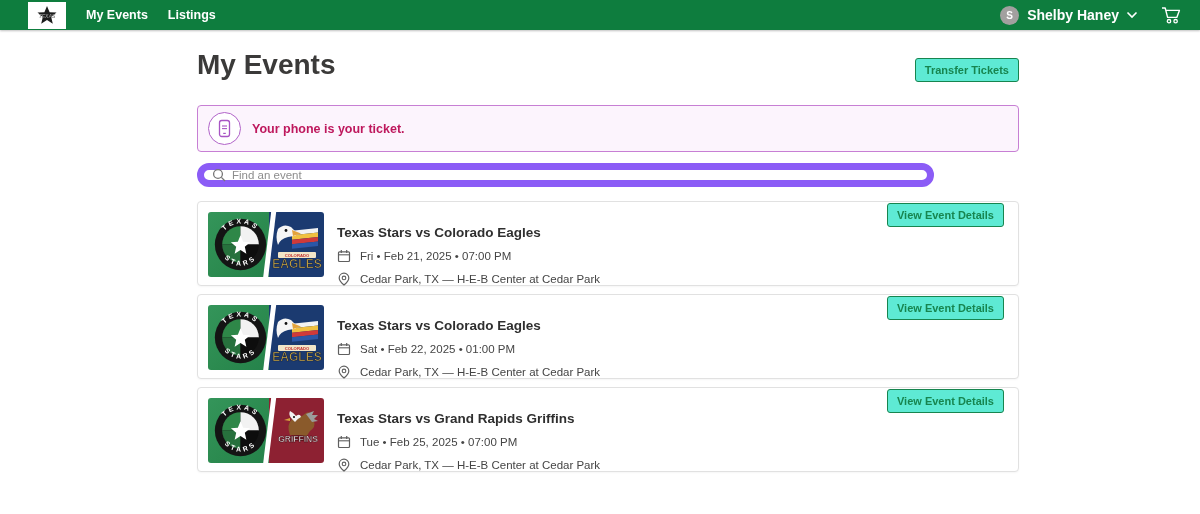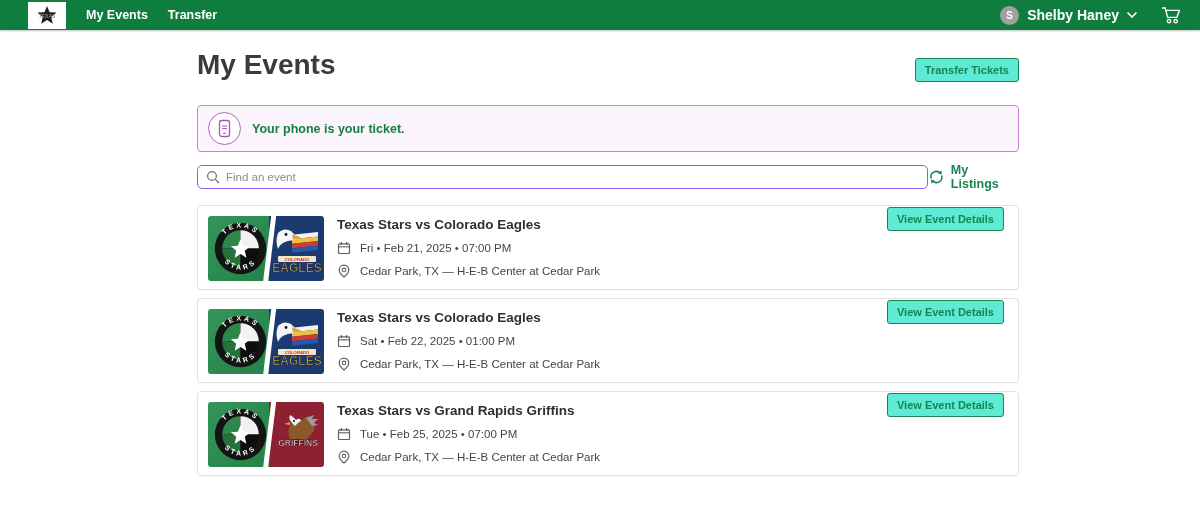--- a/index.html
+++ b/index.html
@@ -30,28 +30,28 @@
   .btn-outline { background:#5eead4; border:1px solid #17854f; color:#17854f;
     font-size:11px; font-weight:bold; border-radius:3px; padding:5px 9px;
     cursor:pointer; font-family:"Liberation Sans", sans-serif; }
 
   
   .banner { margin-top:23px; height:47px; border:1px solid #c77fd4;
     background:#fcf4fd; border-radius:4px; display:flex; align-items:center; }
   .banner-icon { width:33px; height:33px; border-radius:50%; background:#fff;
     border:1px solid #b163c9; margin:0 11px 0 10px; display:flex;
     align-items:center; justify-content:center; flex:none; }
-  .banner-title { font-size:12.5px; font-weight:bold; color:#15803d; }
+  .banner-title { font-size:12.5px; font-weight:bold; color:#be185d; }
   .banner-sub { font-size:11.5px; color:#3d3d3d; margin-top:3px; }
 
   
   .search-row { margin-top:11px; display:flex; align-items:center;
     justify-content:space-between; }
-  .search-box { width:737px; height:24px; border:1px solid #8b5cf6;
-    border-radius:5px; display:flex; align-items:center; background:#fff; }
+  .search-box { width:737px; height:24px; border:7px solid #8b5cf6;
+    border-radius:12px; display:flex; align-items:center; background:#fff; }
   .search-box svg { margin:0 6px 0 8px; flex:none; }
   .search-input { border:none; outline:none; flex:1; font-size:11.5px;
     color:#444; font-family:"Liberation Sans", sans-serif; background:transparent; }
   .search-input::placeholder { color:#8d8d8d; }
   .my-listings { display:flex; align-items:center; cursor:pointer; }
   .my-listings span { color:#17854f; font-size:12.5px; font-weight:bold;
     margin-left:6px; }
 
   
   .cards { margin-top:14px; }
@@ -63,39 +63,39 @@
   .event-img .half-left { position:absolute; left:0; top:0; width:58%; height:100%;
     background:linear-gradient(135deg,#34955a 0%,#2b8a4f 55%,#24814a 100%); }
   .event-img .half-right { position:absolute; right:0; top:0; width:47%;
     height:100%; }
   .half-right.navy { background:#1b3a70; }
   .half-right.darkred { background:#8d2132; }
   .event-img .stripe { position:absolute; left:51%; top:-6px; width:5px;
     height:80px; background:#fff; transform:rotate(7deg); }
   .event-img .home-logo { position:absolute; left:5px; top:5px; }
   .event-img .away-logo { position:absolute; right:2px; top:3px; }
-  .event-info { margin-left:13px; padding-top:1px; }
+  .event-info { margin-left:13px; padding-top:1px;margin-top:12px; }
   .event-title { font-size:13.5px; font-weight:bold; color:#2f2f2f; }
   .meta-row { display:flex; align-items:center; margin-top:9px; }
   .meta-row svg { flex:none; margin-right:9px; }
   .meta-row span { font-size:11.5px; color:#454545; }
   .event-btn { position:absolute; right:14px; top:1px; }
 </style>
 </head>
 <body>
 
 <div class="nav">
   <div class="brand-box">
     <svg width="34" height="23" viewBox="0 0 34 23">
       <polygon points="17,2 19.6,8.2 26.5,8.6 21.2,13 22.8,19.8 17,16 11.2,19.8 12.8,13 7.5,8.6 14.4,8.2" fill="#1d1d1d"></polygon>
       <text x="17" y="13.5" text-anchor="middle" font-size="5" font-style="italic" font-weight="bold" fill="#8a8a8a">TEXAS</text>
     </svg>
   </div>
   <div class="nav-link">My Events</div>
-  <div class="nav-link">Transfer</div>
+  <div class="nav-link">Listings</div>
   <div class="nav-spacer"></div>
   <div class="user-menu">
     <div class="avatar">S</div>
     <span class="user-name">Shelby Haney</span>
     <svg width="12" height="8" viewBox="0 0 12 8">
       <polyline points="1.5,1.5 6,6 10.5,1.5" fill="none" stroke="#ffffff" stroke-width="1.6"></polyline>
     </svg>
   </div>
   <div class="cart-btn">
     <svg width="22" height="20" viewBox="0 0 22 20">
@@ -127,29 +127,20 @@
     </div>
   </div>
 
   <div class="search-row">
     <div class="search-box">
       <svg width="14" height="14" viewBox="0 0 14 14">
         <circle cx="6" cy="6" r="4.4" fill="none" stroke="#767676" stroke-width="1.3"></circle>
         <line x1="9.4" y1="9.4" x2="13" y2="13" stroke="#767676" stroke-width="1.3"></line>
       </svg>
       <input class="search-input" type="text" placeholder="Find an event" style="">
-    </div>
-    <div class="my-listings">
-      <svg width="17" height="16" viewBox="0 0 17 16">
-        <path d="M3.2 9.5 a5.4 5.4 0 0 1 9.2 -5.2" fill="none" stroke="#17854f" stroke-width="1.5"></path>
-        <polygon points="13.6,1.4 13.9,5.6 10.1,4.2" fill="#17854f"></polygon>
-        <path d="M13.8 6.5 a5.4 5.4 0 0 1 -9.2 5.2" fill="none" stroke="#17854f" stroke-width="1.5"></path>
-        <polygon points="3.4,14.6 3.1,10.4 6.9,11.8" fill="#17854f"></polygon>
-      </svg>
-      <span>My Listings</span>
     </div>
   </div>
 
   <div class="cards">
 
     <div class="event-card">
       <div class="event-img">
         <div class="half-left"></div>
         <div class="half-right navy"></div>
         <div class="stripe"></div>

